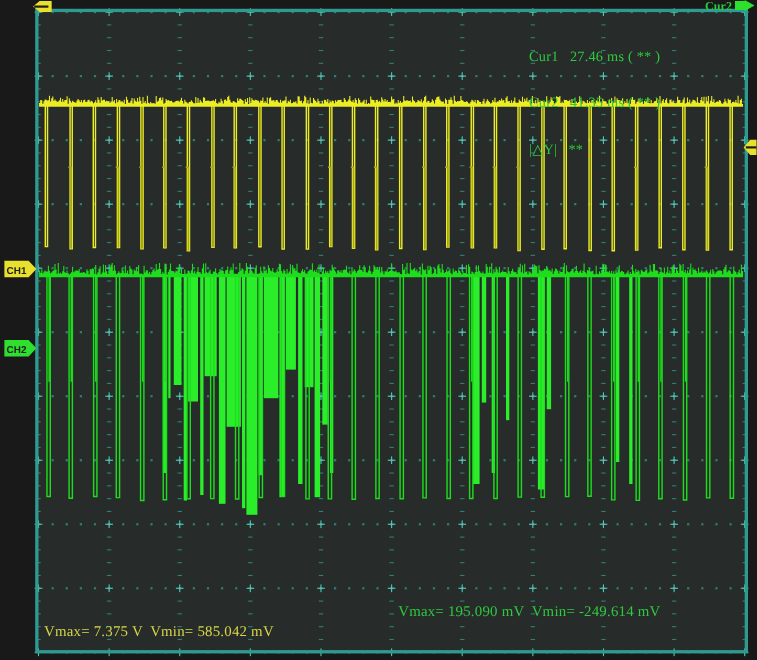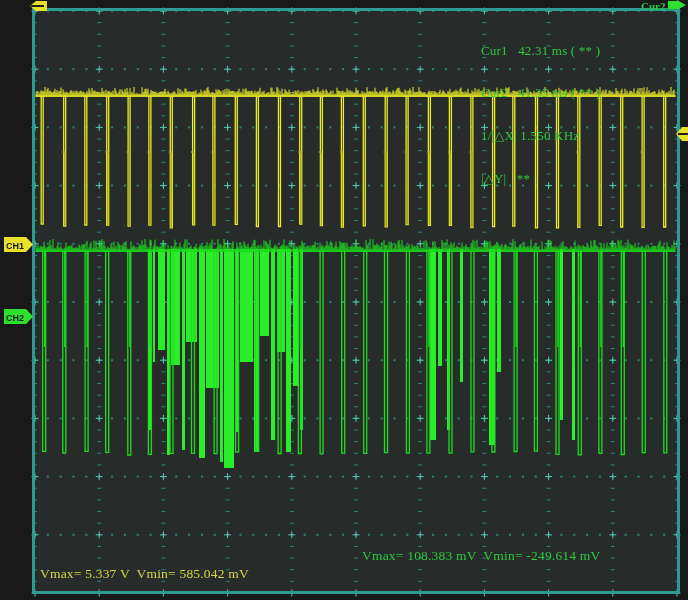--- a/index.html
+++ b/index.html
@@ -1446,31 +1446,30 @@
   </svg>
 
   <div id="cur2-marker">
     <span>Cur2</span>
     <svg width="18" height="10">
       <polygon points="0,1 0,9 9,9 9,10 18,5 9,0 9,1" fill="#2ee02e"></polygon>
     </svg>
   </div>
 
   <div id="cursor-readout" class="readout">
-    <div>Cur1   42.31 ms ( ** )</div>
+    <div>Cur1   27.46 ms ( ** )</div>
     <div>Cur2   41.35 ms ( ** )</div>
-    <div>1/|△X| 1.550 KHz</div>
     <div>|△Y|   **</div>
   </div>
 
   <div id="ch1-readout" class="readout">
-    <div>Vmax= 5.337 V  Vmin= 585.042 mV</div>
+    <div>Vmax= 7.375 V  Vmin= 585.042 mV</div>
     
     
   </div>
 
   <div id="ch2-readout" class="readout">
-    <div>Vmax= 108.383 mV  Vmin= -249.614 mV</div>
+    <div>Vmax= 195.090 mV  Vmin= -249.614 mV</div>
     
     
     
   </div>
 </div>
 
 </body></html>

